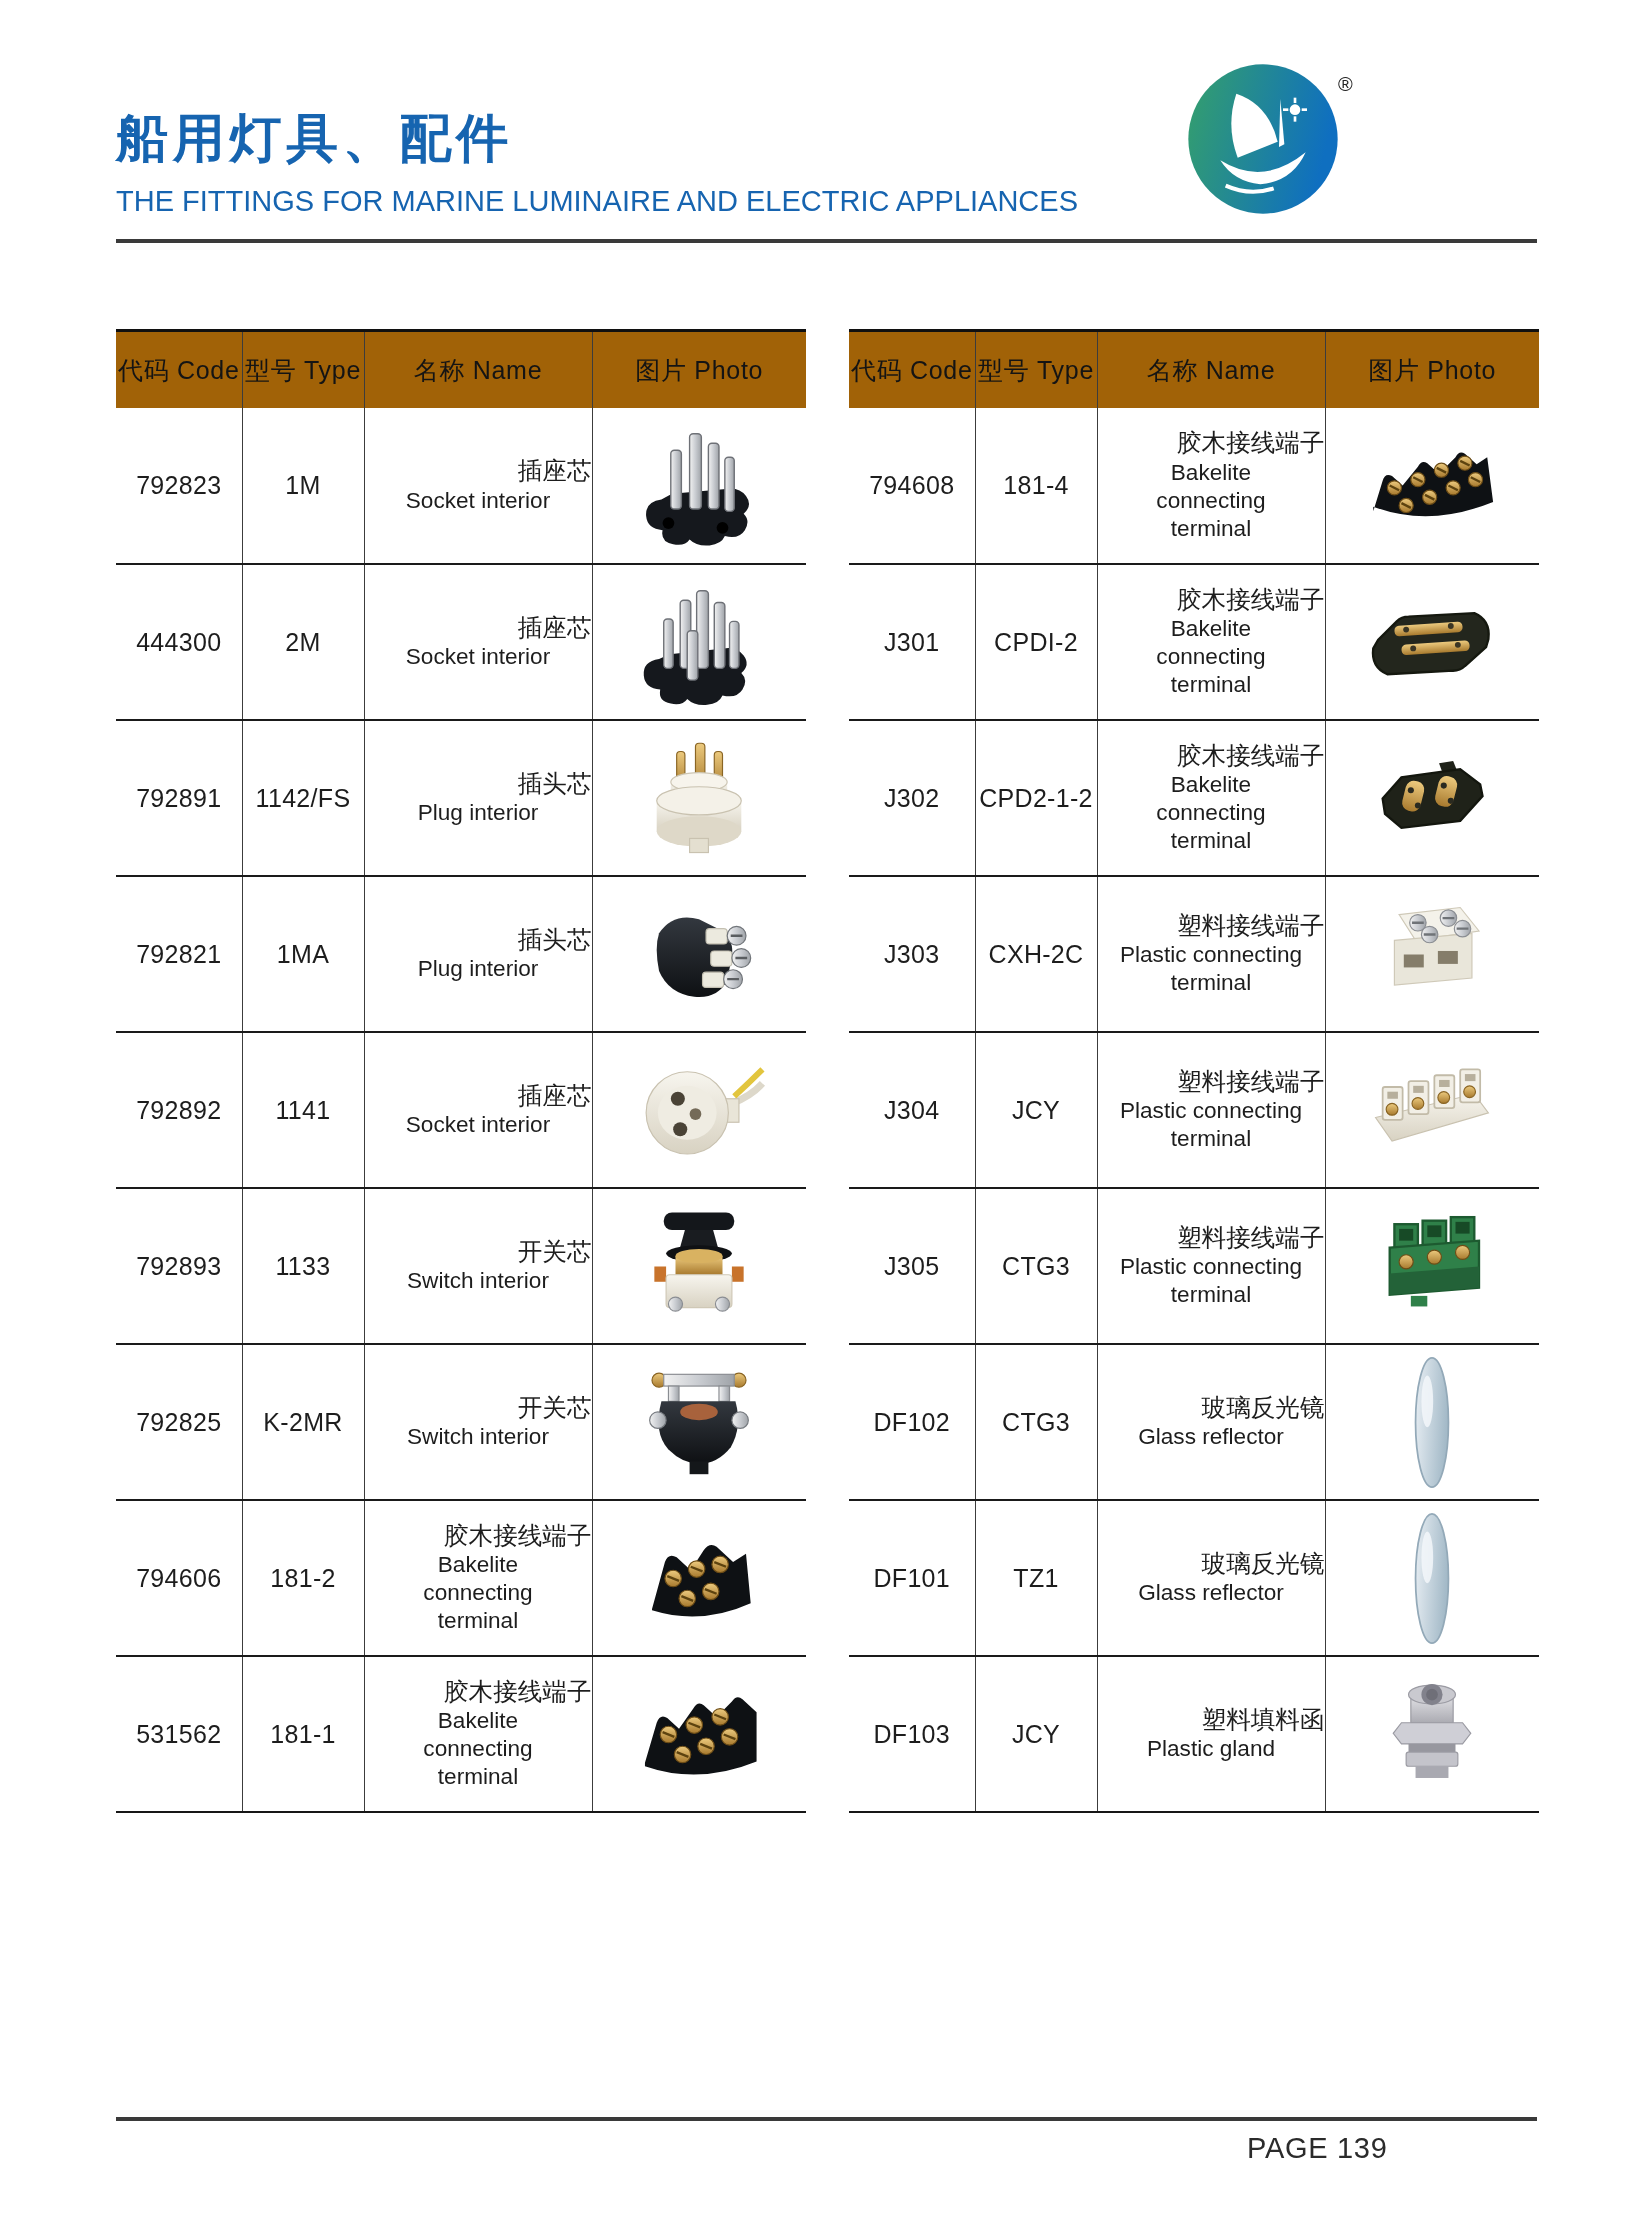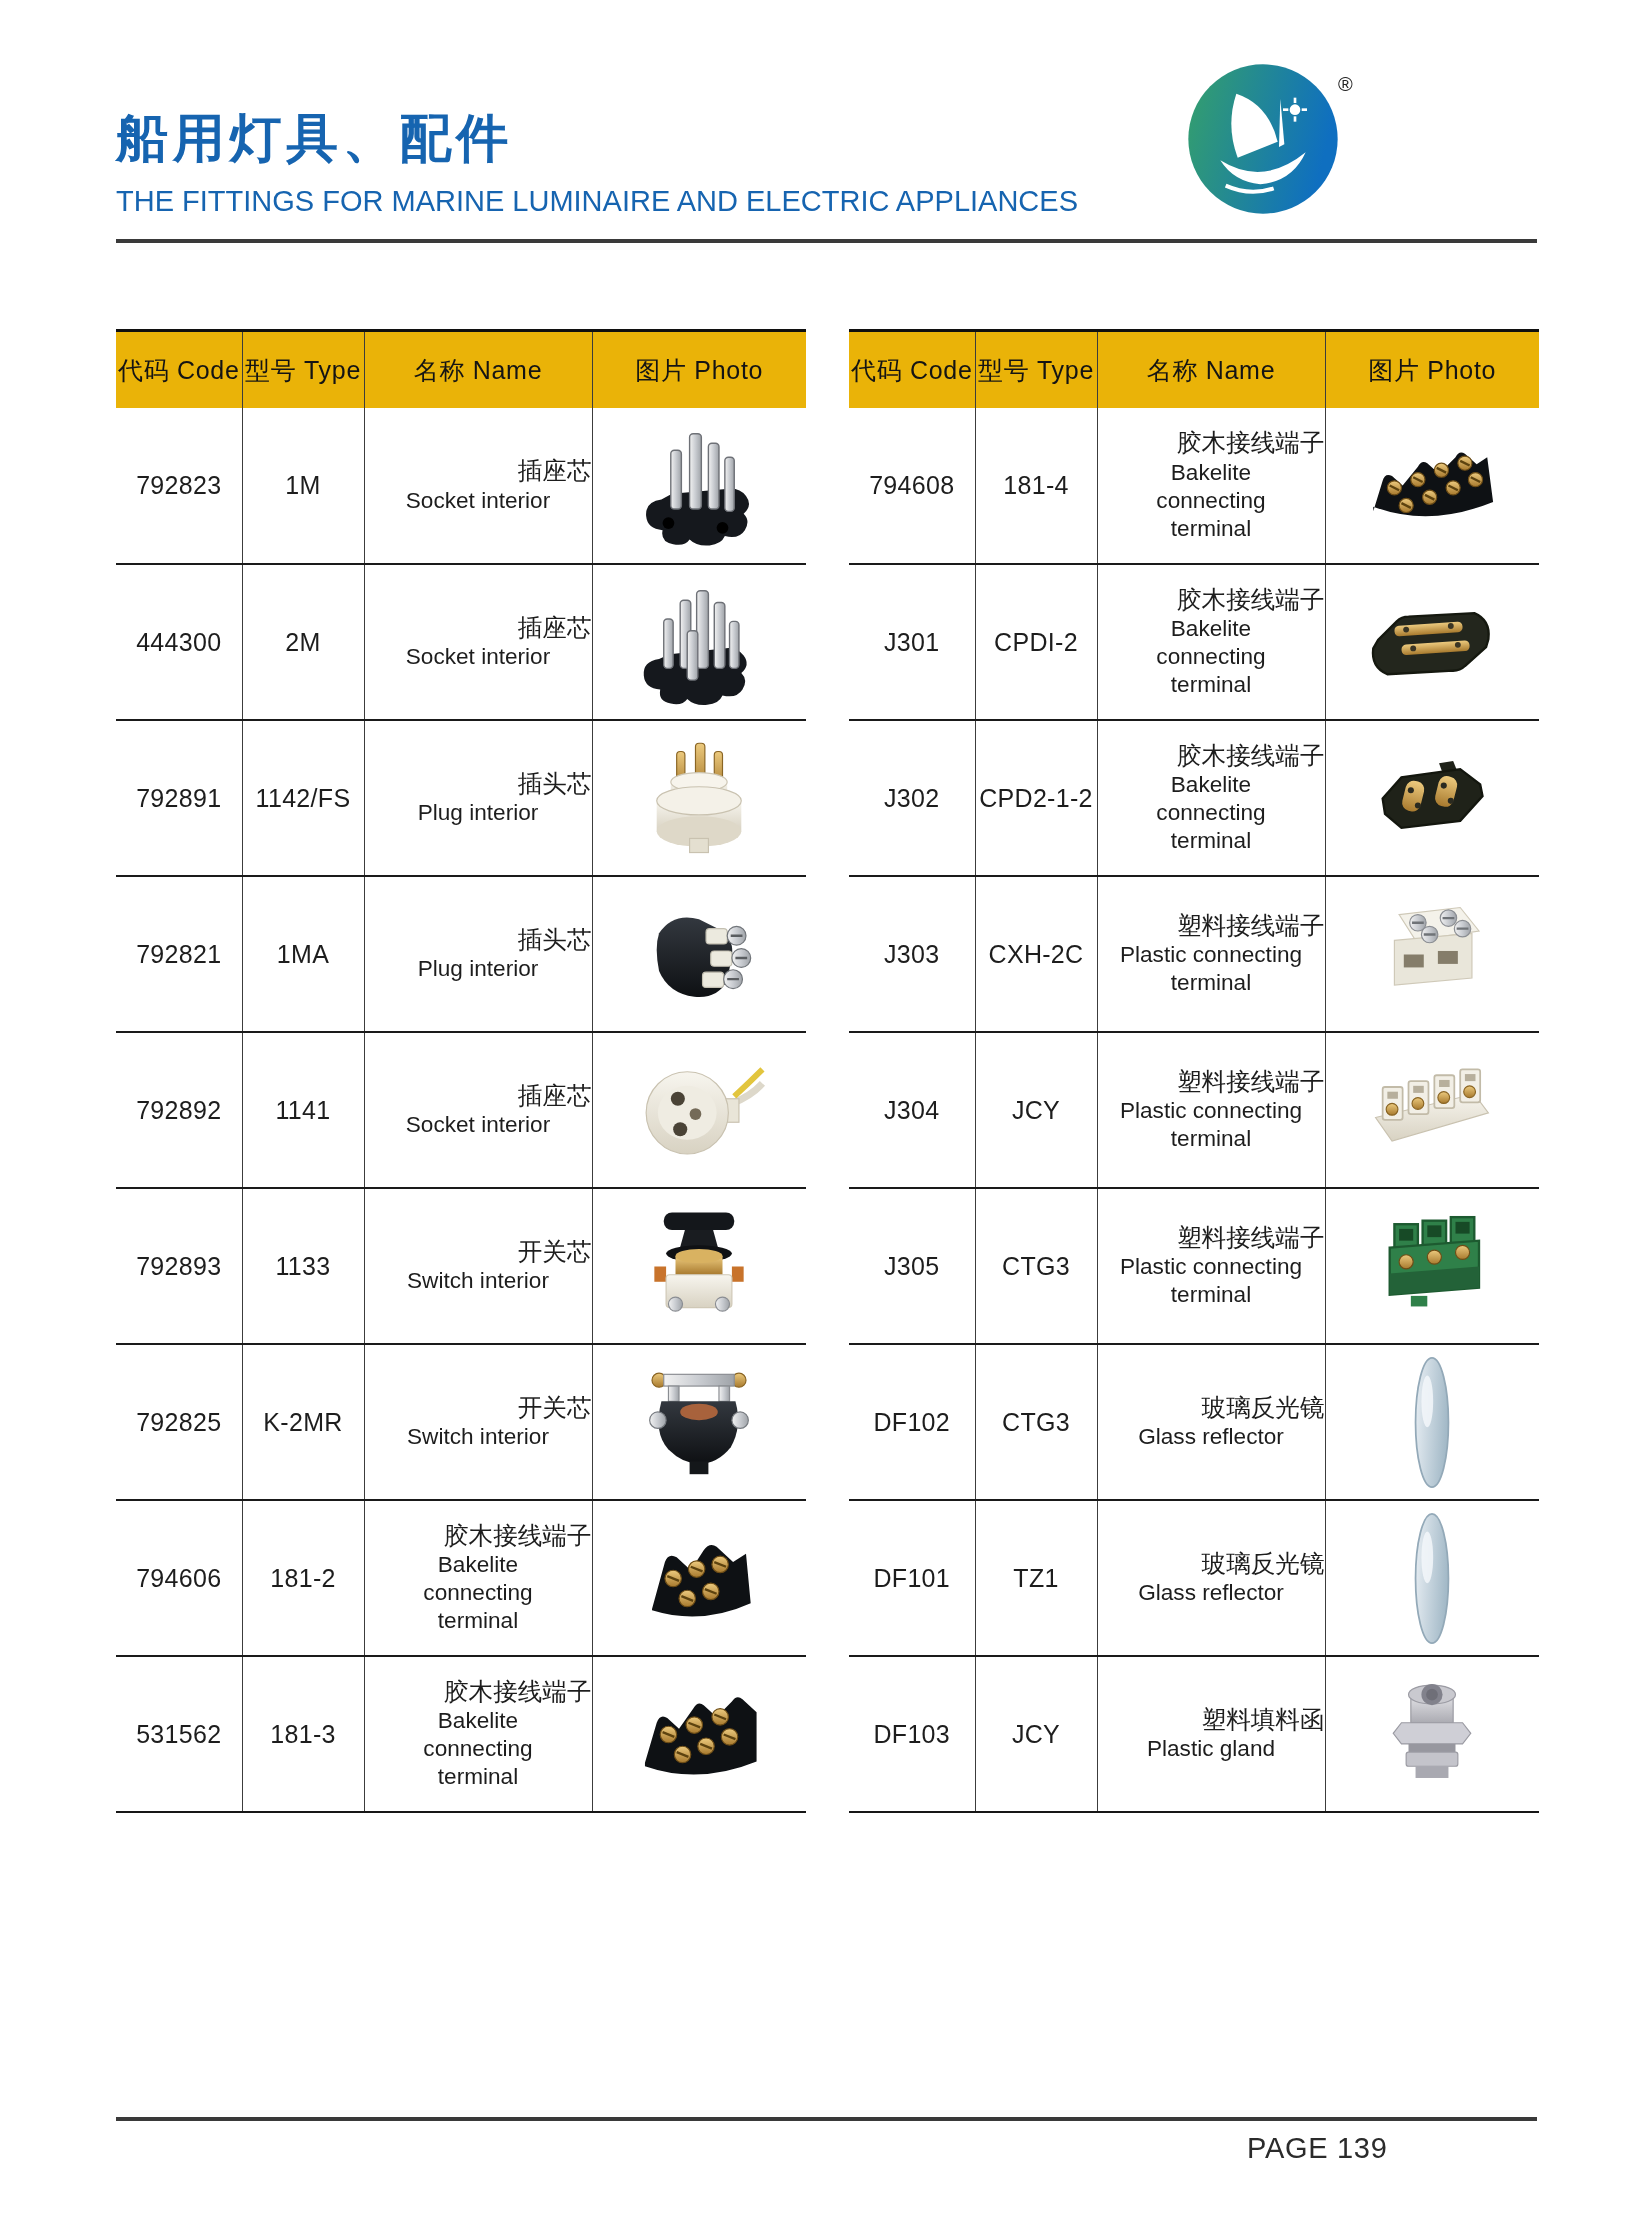--- a/index.html
+++ b/index.html
@@ -33,21 +33,21 @@
   .tables{position:absolute;left:116px;top:329px;display:flex;gap:43px;}
   table.catalog{
     border-collapse:collapse;table-layout:fixed;width:690px;
     border-top:3.3px solid #101010;border-bottom:2.7px solid #161616;
   }
   table.catalog col.c-code{width:126px;}
   table.catalog col.c-type{width:122px;}
   table.catalog col.c-name{width:228px;}
   table.catalog col.c-photo{width:214px;}
   table.catalog th{
-    background:#eab308;height:74px;font-size:25px;font-weight:normal;color:#141414;
+    background:#a16207;height:74px;font-size:25px;font-weight:normal;color:#141414;
     text-align:center;vertical-align:middle;letter-spacing:0.7px;
   }
   table.catalog th:not(:last-child),
   table.catalog td:not(:last-child){border-right:1.3px solid #3c3c3c;}
   table.catalog tbody tr+tr td{border-top:2.7px solid #1a1a1a;}
   table.catalog tr.data-row{height:156px;}
   table.catalog td{
     text-align:center;vertical-align:middle;padding:0;
   }
   .code-cell,.type-cell{font-size:25px;color:#1d1d1d;letter-spacing:0.3px;}
@@ -488,21 +488,21 @@
           <tr class="data-row">
             <td class="code-cell">794606</td>
             <td class="type-cell">181-2</td>
             <td><span class="name-zh">胶木接线端子</span><span class="name-en">Bakelite connecting terminal</span></td>
             <td><svg viewBox="0 0 120 120" class="photo-svg">
                 <use href="#sym-bakelite-block-2"></use>
               </svg></td>
           </tr>
           <tr class="data-row">
             <td class="code-cell">531562</td>
-            <td class="type-cell">181-3</td>
+            <td class="type-cell">181-1</td>
             <td><span class="name-zh">胶木接线端子</span><span class="name-en">Bakelite connecting terminal</span></td>
             <td><svg viewBox="0 0 120 120" class="photo-svg">
                 <use href="#sym-bakelite-block-3"></use>
               </svg></td>
           </tr>
         </tbody>
     </table>
 
     <table class="catalog">
       <colgroup>

